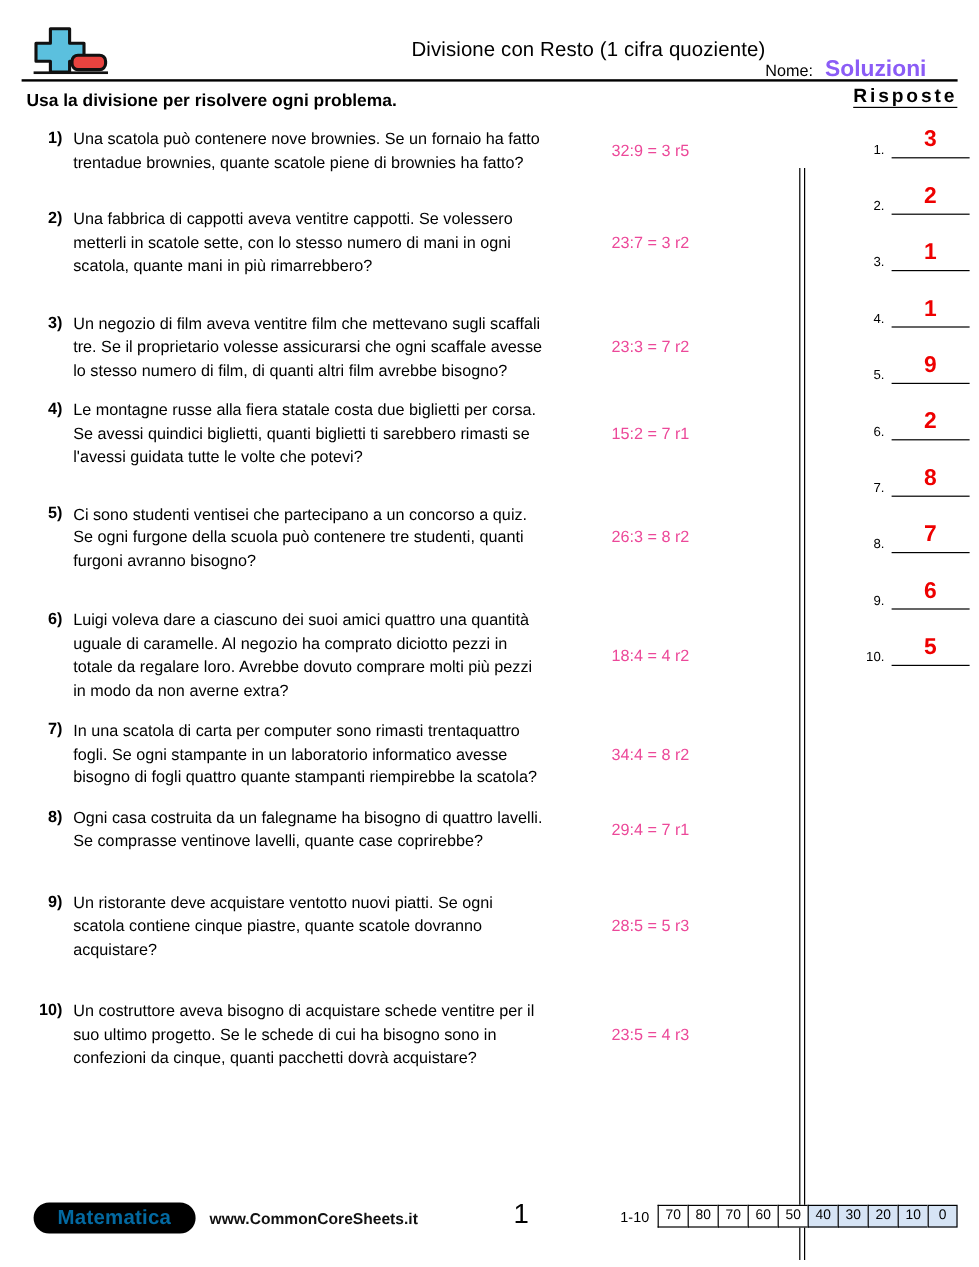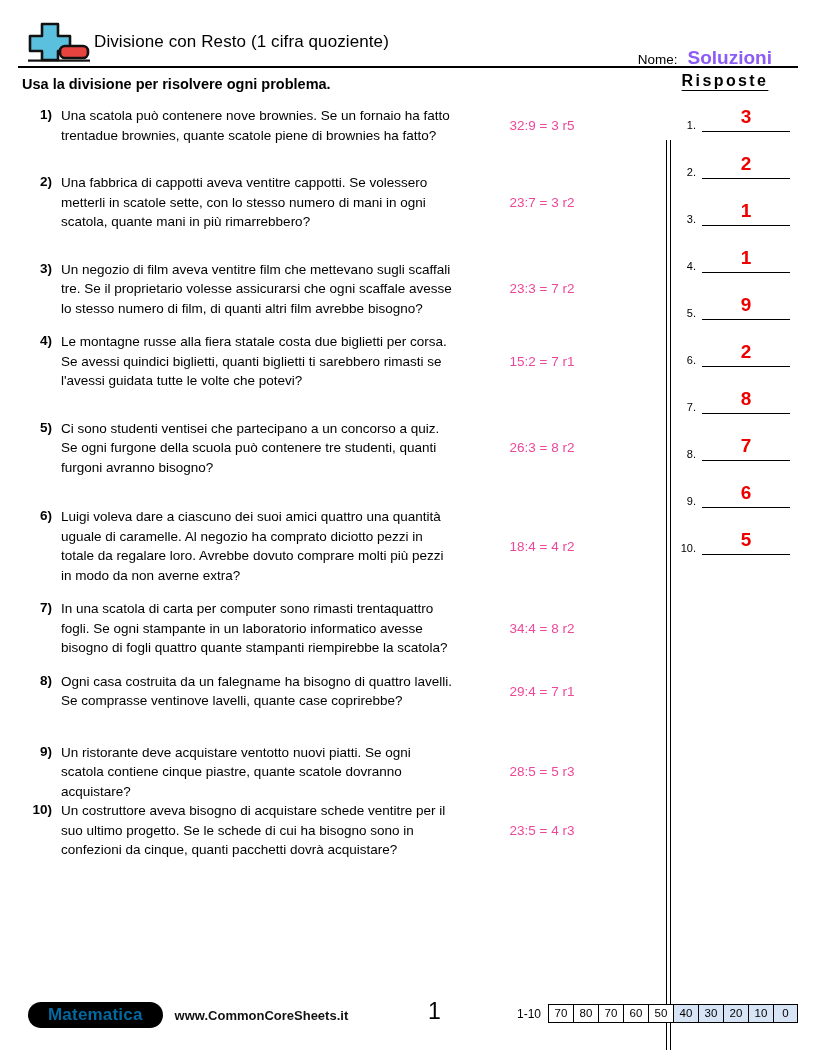--- a/index.html
+++ b/index.html
@@ -35,21 +35,21 @@
     width: 72px;
     height: 44px;
     flex: 0 0 auto;
     margin-left: 4px;
   }
 
   .logo svg { display: block; }
 
   .title {
     flex: 1 1 auto;
-    text-align: left;
+    text-align: right;
     font-size: 17px;
     letter-spacing: 0.1px;
     white-space: nowrap;
   }
 
   .name-block {
     flex: 0 0 auto;
     display: flex;
     align-items: baseline;
     gap: 10px;
@@ -74,20 +74,21 @@
     height: 2px;
     background: #000;
   }
 
   
   .body-wrap {
     position: relative;
     margin-top: 6px;
     display: flex;
     align-items: flex-start;
+    gap: 41px;
   }
 
   .left-col {
     width: 630px;
     flex: 0 0 630px;
     position: relative;
   }
 
   .instructions {
     font-size: 14.5px;
@@ -346,21 +347,21 @@
           <div class="p-text">Ogni casa costruita da un falegname ha bisogno di quattro lavelli. Se comprasse ventinove lavelli, quante case coprirebbe?</div>
           <div class="p-work">29:4 = 7 r1</div>
         </div>
 
         <div class="problem" style="margin-top:32px;">
           <div class="p-num">9)</div>
           <div class="p-text">Un ristorante deve acquistare ventotto nuovi piatti. Se ogni scatola contiene cinque piastre, quante scatole dovranno acquistare?</div>
           <div class="p-work">28:5 = 5 r3</div>
         </div>
 
-        <div class="problem" style="">
+        <div class="problem" style="margin-top:32px;">
           <div class="p-num">10)</div>
           <div class="p-text">Un costruttore aveva bisogno di acquistare schede ventitre per il suo ultimo progetto. Se le schede di cui ha bisogno sono in confezioni da cinque, quanti pacchetti dovrà acquistare?</div>
           <div class="p-work">23:5 = 4 r3</div>
         </div>
 
       </div>
     </div>
 
     <div class="right-col">
       <div class="answers-title">Risposte</div>

